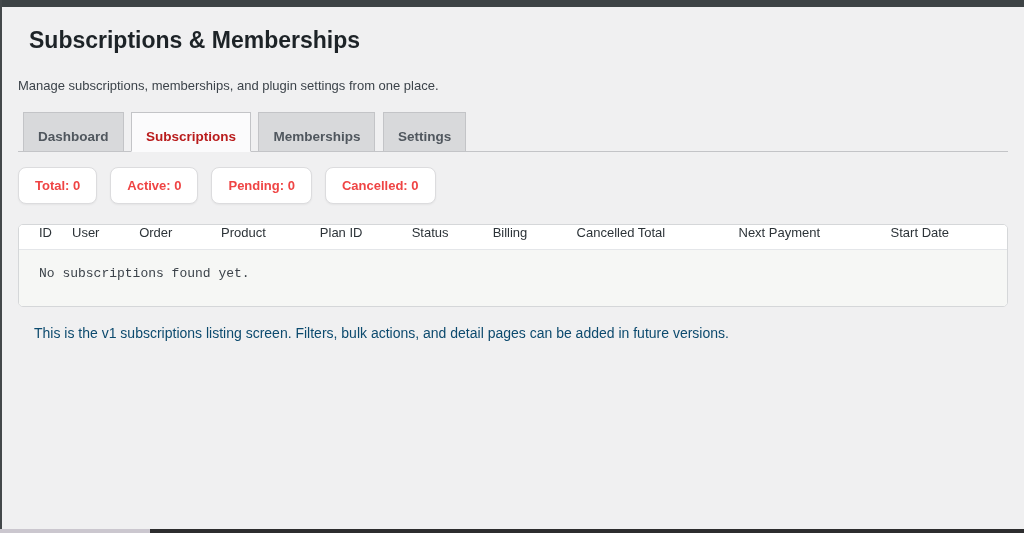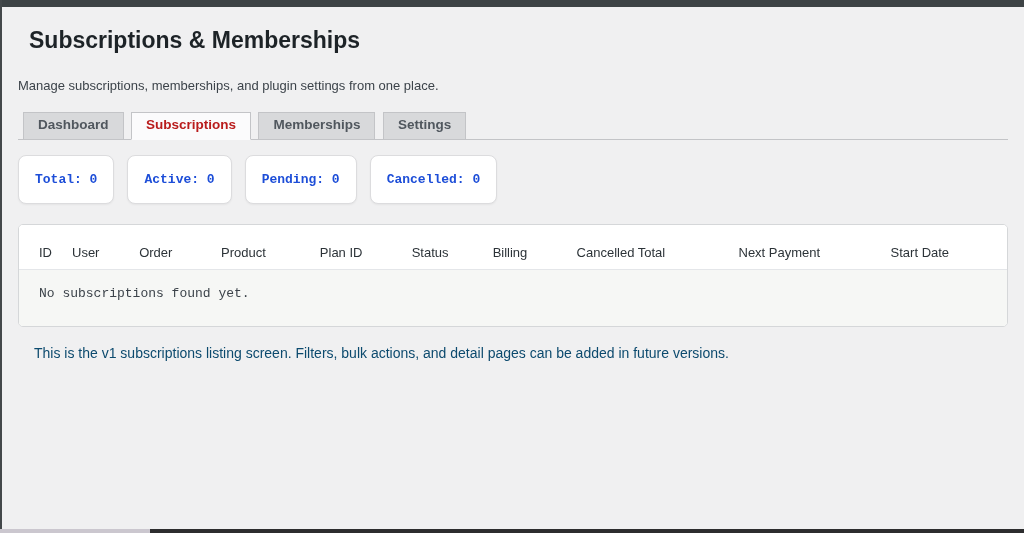--- a/index.html
+++ b/index.html
@@ -38,21 +38,21 @@
   
   .nav-tab-wrapper {
     margin-top: 19px;
     border-bottom: 1px solid #c3c4c7;
     padding-left: 5px;
     white-space: nowrap;
   }
   .nav-tab {
     display: inline-block;
     margin: 0 3px -1px 0;
-    padding: 4px 14px 7px;
+    padding: 16px 14px 7px;
     font-size: 13.5px;
     font-weight: 600;
     color: #50575e;
     background: #d8d9db;
     border: 1px solid #c3c4c7;
     text-decoration: none;
     cursor: pointer;
   }
   .nav-tab.active {
     background: #fbfbfc;
@@ -70,47 +70,46 @@
   
   .stats-row {
     margin-top: 15px;
     display: flex;
     gap: 13px;
   }
   .stat-pill {
     background: #ffffff;
     border: 1px solid #dcdcde;
     border-radius: 8px;
-    padding: 16px 16px;
+    padding: 10px 16px;
     font-size: 13px;
     font-weight: 600;
-    color: #1d4ed8;
+    color: #ef4444;
     box-shadow: 0 1px 2px rgba(0,0,0,0.05);
-    font-family: Liberation Mono, monospace;
   }
 
   
   .table-shell {
     margin-top: 20px;
     border: 1px solid #d5d7d9;
     border-radius: 5px;
     overflow: hidden;
     background: #ffffff;
   }
   table.subs-table {
     width: 100%;
     border-collapse: collapse;
   }
   .subs-table thead th {
     text-align: left;
     font-weight: 400;
     font-size: 13px;
     color: #2c3338;
     background: #ffffff;
-    padding: 20px 10px 9px;
+    padding: 0 10px 9px;
     border-bottom: 1px solid #e4e6e9;
     white-space: nowrap;
   }
   .subs-table thead th:first-child { padding-left: 20px; }
   .subs-table td.empty-cell {
     background: #f6f7f5;
     padding: 16px 10px 25px 20px;
     font-size: 13px;
     color: #3c434a;
     vertical-align: top;

